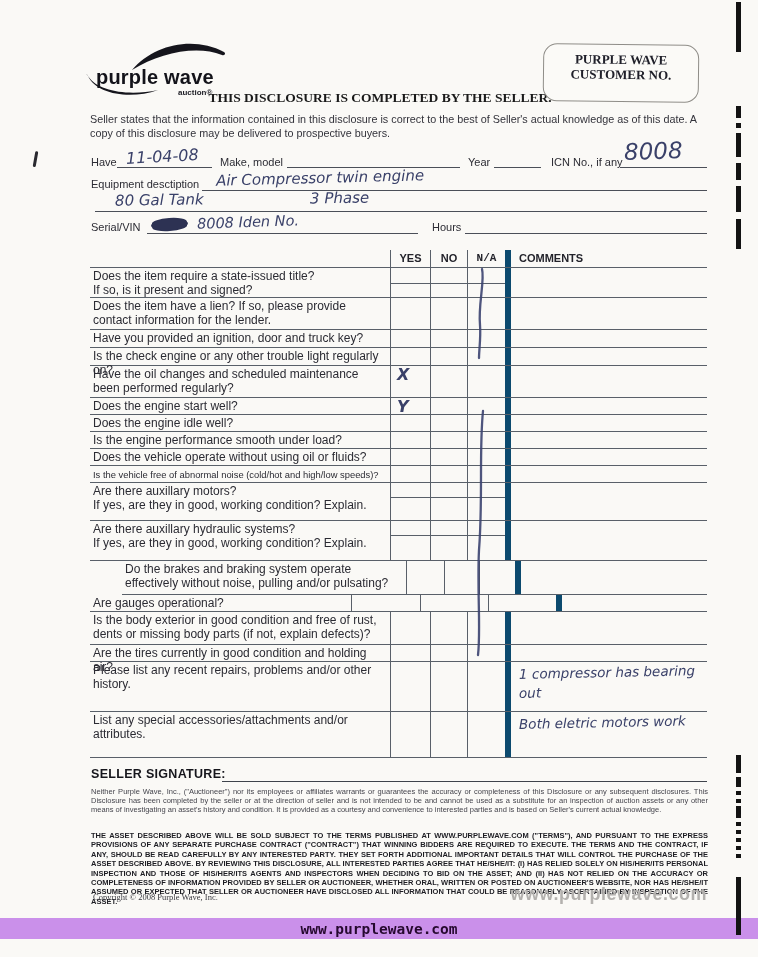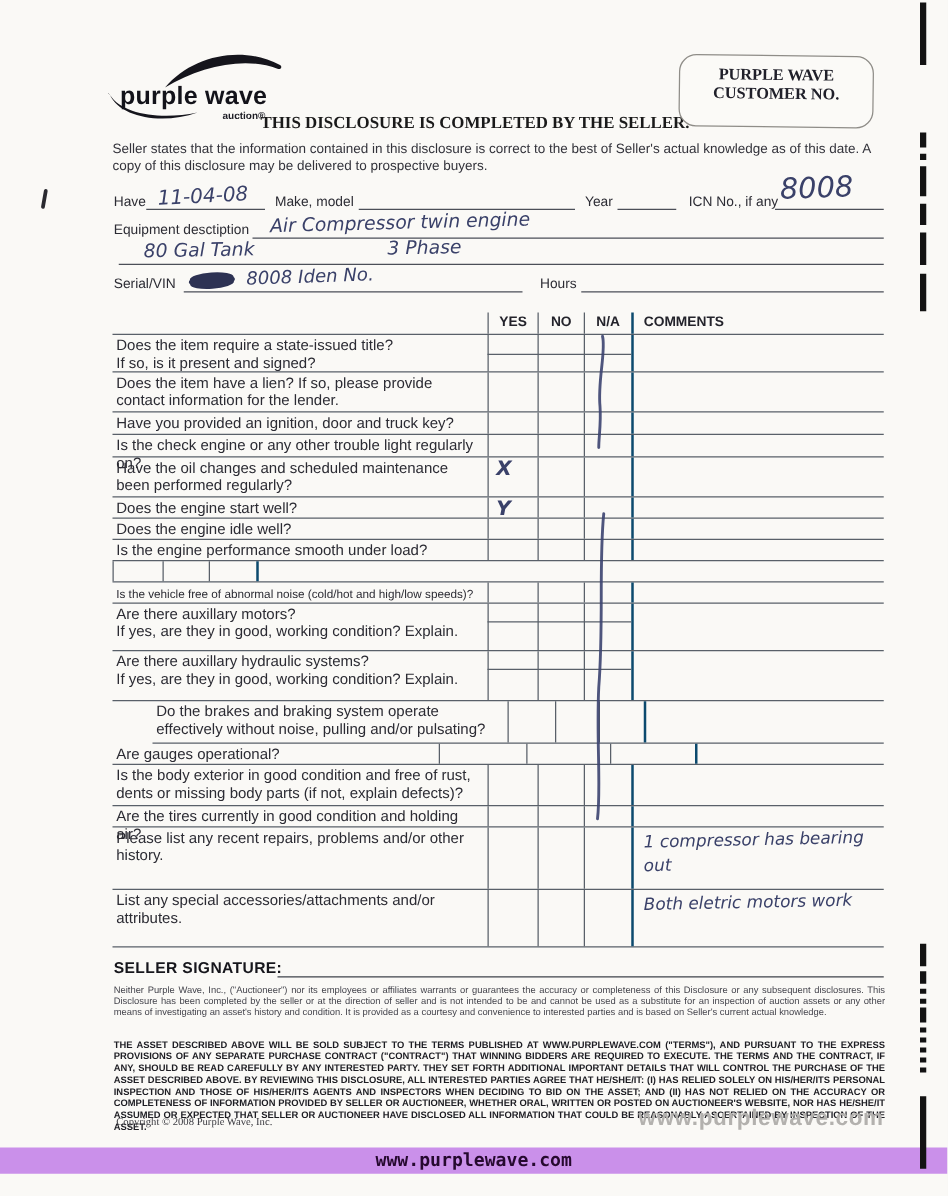--- a/index.html
+++ b/index.html
@@ -25,29 +25,29 @@
 
   
   .lbl{position:absolute;font-size:11px;color:#2c2c34;}
   .fline{position:absolute;border-bottom:1.2px solid #4b4f58;height:0;}
   .hand{font-family:"DejaVu Sans",sans-serif;font-style:italic;color:#3a4169;white-space:nowrap;}
   .scribble{position:absolute;width:37px;height:11px;background:#2d3253;border-radius:50%;
     transform:rotate(-4deg);box-shadow:0 2px 0 -1px #2d3253, 0 -2px 0 -1px #2d3253;}
 
   
   #tbl{position:absolute;left:90px;top:250px;width:617px;}
-  .t-row{position:relative;display:flex;border-bottom:1px solid #596069;box-sizing:border-box;}
+  .t-row{position:relative;display:flex;border-bottom:1px solid #596069;box-sizing:border-box;justify-content:flex-end;}
   .t-row.header{border-bottom:1px solid #596069;height:18px;}
   .cell{box-sizing:border-box;position:relative;}
   .cell.q{width:300px;padding:2px 6px 0 3px;font-size:12px;line-height:13.5px;color:#2b2b33;}
   .t-row.small .cell.q{font-size:9.4px;}
   .cell.c1{width:40px;border-left:1px solid #596069;}
   .cell.c2{width:37px;border-left:1px solid #596069;}
-  .cell.c3{width:38px;border-left:1px solid #596069;}
-  .cell.cm{width:202px;border-left:2px solid #0c4a6e;padding:1px 2px 0 8px;}
+  .cell.c3{width:38px;border-left:1px solid #596069;font-family:Liberation Mono, monospace;}
+  .cell.cm{width:202px;border-left:6px solid #0c4a6e;padding:1px 2px 0 8px;}
   .hdr .cell{font-weight:bold;font-size:11px;color:#23232b;padding-top:2px;}
   .hdr .c1,.hdr .c2,.hdr .c3{text-align:center;}
   .subline{position:absolute;left:300px;width:115px;border-bottom:1px solid #596069;}
   .yes-mark{display:inline-block;margin:1px 0 0 6px;font-size:16px;line-height:16px;font-weight:bold;}
   .cm .hand{display:block;font-size:13.5px;line-height:19px;transform:rotate(-1.2deg);}
   #ink-overlay{position:absolute;left:90px;top:250px;pointer-events:none;}
 
   
   .sig-label{position:absolute;left:91px;top:767px;font-size:12.5px;font-weight:bold;color:#16161c;letter-spacing:.3px;}
   .sig-line{position:absolute;left:222px;top:781px;width:485px;border-bottom:1.4px solid #3f434b;}
@@ -197,20 +197,23 @@
         <div class="t-row" style="height: 17px;">
           <div class="cell q">
             <div>Is the engine performance smooth under load?</div>
           </div>
           <div class="cell c1"></div>
           <div class="cell c2"></div>
           <div class="cell c3"></div>
           <div class="cell cm"></div>
         </div>
         <div class="t-row" style="height: 17px;">
+          <div class="cell q">
+            <div>Does the vehicle operate without using oil or fluids?</div>
+          </div>
           <div class="cell c1"></div>
           <div class="cell c2"></div>
           <div class="cell c3"></div>
           <div class="cell cm"></div>
         </div>
         <div class="t-row small" style="height: 17px;">
           <div class="cell q">
             <div>Is the vehicle free of abnormal noise (cold/hot and high/low speeds)?</div>
           </div>
           <div class="cell c1"></div>

